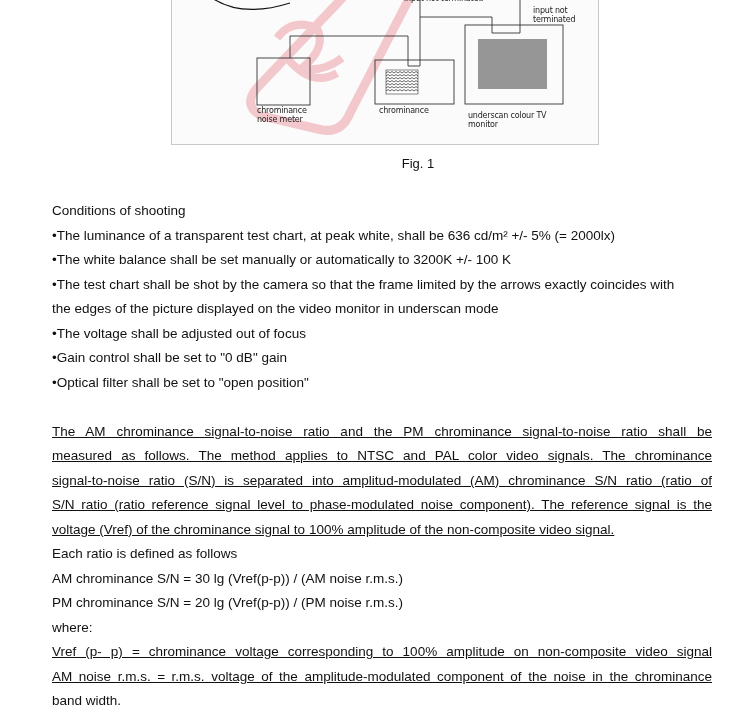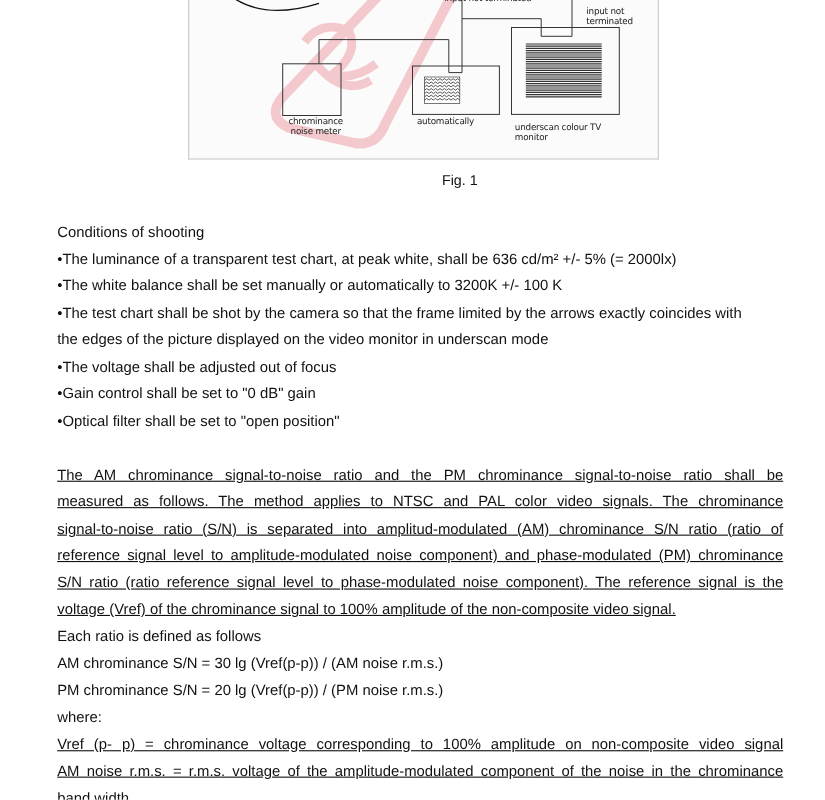--- a/index.html
+++ b/index.html
@@ -72,22 +72,22 @@
         <line x1="306" x2="375" y1="80" y2="80" stroke="#333" stroke-width="1.1"></line>
         <line x1="306" x2="375" y1="82" y2="82" stroke="#333" stroke-width="1.1"></line>
         <line x1="306" x2="375" y1="84" y2="84" stroke="#333" stroke-width="1.1"></line>
         <line x1="306" x2="375" y1="86" y2="86" stroke="#333" stroke-width="1.1"></line>
         <line x1="306" x2="375" y1="88" y2="88" stroke="#333" stroke-width="1.1"></line>
         <line x1="306" x2="375" y1="90" y2="90" stroke="#333" stroke-width="1.1"></line>
       </g>
   </svg>
   <div class="diag-label" style="left:232px; top:-3px;">input not terminated</div>
   <div class="diag-label" style="left:361px; top:9px; width:55px;">input not terminated</div>
-  <div class="diag-label" style="left:85px; top:109px; width:60px;text-align:center;">chrominance noise meter</div>
-  <div class="diag-label" style="left:207px; top:109px;">automatically</div>
+  <div class="diag-label" style="left:85px; top:109px; width:60px;">chrominance noise meter</div>
+  <div class="diag-label" style="left:207px; top:109px;">chrominance</div>
   <div class="diag-label" style="left:296px; top:114px; width:95px;">underscan colour TV monitor</div>
 </div>
 
 <div class="caption">Fig. 1</div>
 
 <div class="content">
   <div class="line heading">Conditions of shooting</div>
   <div>
     <div class="line">•The luminance of a transparent test chart, at peak white, shall be 636 cd/m² +/- 5% (= 2000lx)</div>
     <div class="line">•The white balance shall be set manually or automatically to 3200K +/- 100 K</div>
@@ -95,21 +95,20 @@
     <div class="line">the edges of the picture displayed on the video monitor in underscan mode</div>
     <div class="line">•The voltage shall be adjusted out of focus</div>
     <div class="line">•Gain control shall be set to "0 dB" gain</div>
     <div class="line">•Optical filter shall be set to "open position"</div>
   </div>
   <div class="spacer"></div>
   <div>
     <div class="line para">The AM chrominance signal-to-noise ratio and the PM chrominance signal-to-noise ratio shall be</div>
     <div class="line para">measured as follows. The method applies to NTSC and PAL color video signals. The chrominance</div>
     <div class="line para">signal-to-noise ratio (S/N) is separated into amplitud-modulated (AM) chrominance S/N ratio (ratio of</div>
-    <div class="line para">reference signal level to amplitude-modulated noise component) and phase-modulated (PM) chrominance</div>
     <div class="line para">S/N ratio (ratio reference signal level to phase-modulated noise component). The reference signal is the</div>
     <div class="line para last">voltage (Vref) of the chrominance signal to 100% amplitude of the non-composite video signal.</div>
   </div>
   <div class="line">Each ratio is defined as follows</div>
   <div class="line">AM chrominance S/N = 30 lg (Vref(p-p)) / (AM noise r.m.s.)</div>
   <div class="line">PM chrominance S/N = 20 lg (Vref(p-p)) / (PM noise r.m.s.)</div>
   <div class="line">where:</div>
   <div class="line para">Vref (p- p)  = chrominance voltage corresponding to 100% amplitude on non-composite video signal</div>
   <div class="line para">AM noise r.m.s. = r.m.s. voltage of the amplitude-modulated component of the noise in the chrominance</div>
   <div class="line">band width.</div>

